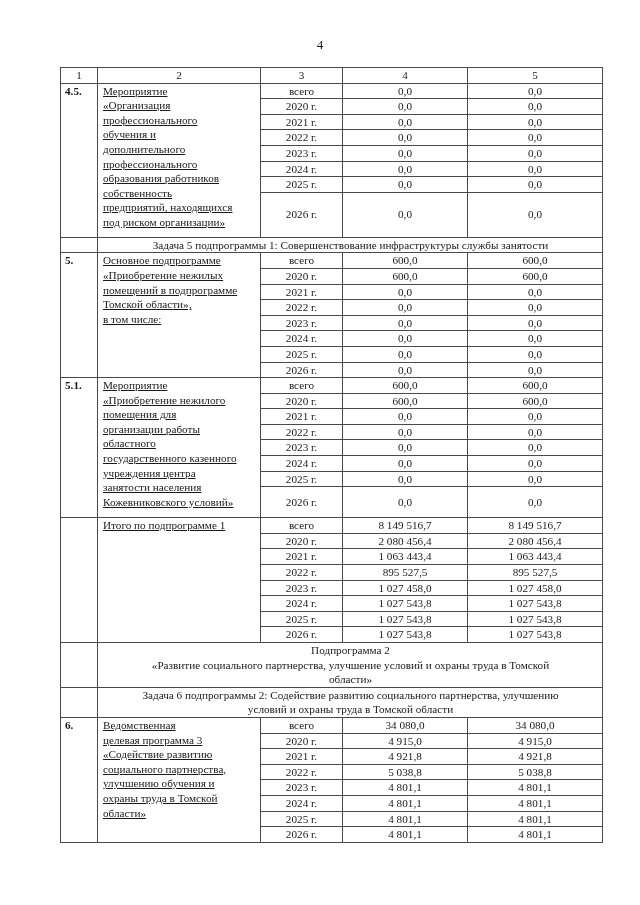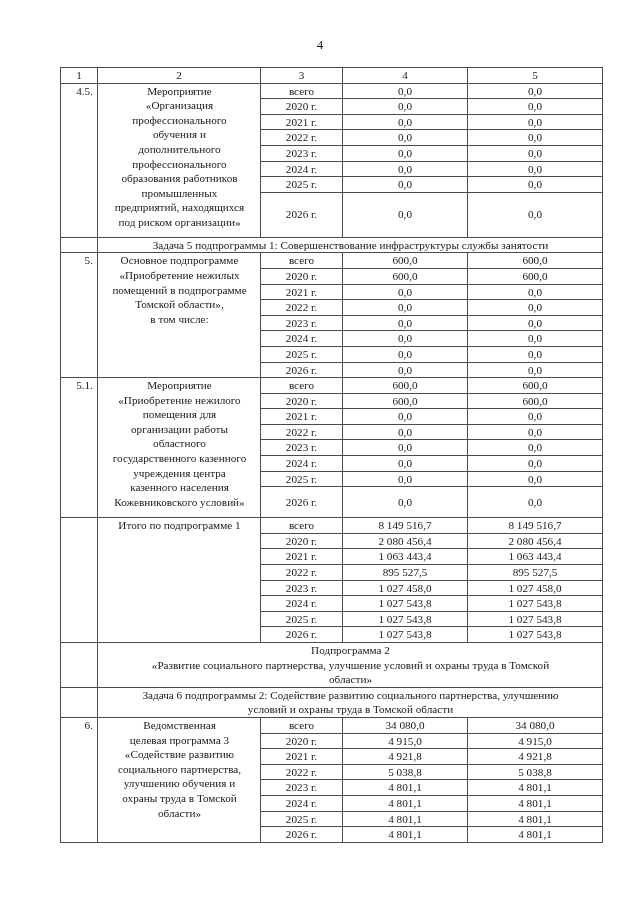--- a/index.html
+++ b/index.html
@@ -18,22 +18,22 @@
       border-collapse: collapse;
       table-layout: fixed;
       font-size: 11.2px;
       line-height: 14.6px;
     }
     table.doc td {
       border: 1px solid #4a4a4a;
       padding: 0 4px;
       vertical-align: middle;
     }
-    table.doc td.num { text-align: right; vertical-align: top; }
-    table.doc td.name { text-align: center; vertical-align: top; padding-left: 5px; }
+    table.doc td.num { text-align: left; vertical-align: top; font-weight: bold; }
+    table.doc td.name { text-align: left; vertical-align: top; padding-left: 5px; text-decoration: underline; }
     table.doc td.yr, table.doc td.val { text-align: center; }
     table.doc tr.hdr td { text-align: center; height: 14px; }
     table.doc td.span { text-align: center; padding-left: 5px; }
     .r { height: 14.6px; }
     .tall { height: 44px; }
     .tall2 { height: 30px; }
   </style>
 </head>
 <body>
 
@@ -58,21 +58,21 @@
   <tr>
         <td class="num" rowspan="8"><span>4.5.</span></td>
         <td class="name" rowspan="8">
           <div>Мероприятие</div>
           <div>«Организация</div>
           <div>профессионального</div>
           <div>обучения и</div>
           <div>дополнительного</div>
           <div>профессионального</div>
           <div>образования работников</div>
-          <div>промышленных</div>
+          <div>собственность</div>
           <div>предприятий, находящихся</div>
           <div>под риском организации»</div>
         </td>
         <td class="yr r">всего</td>
         <td class="val">0,0</td>
         <td class="val">0,0</td>
       </tr>
       <tr>
         <td class="yr r">2020 г.</td>
         <td class="val">0,0</td>
@@ -163,21 +163,21 @@
       <tr>
         <td class="num" rowspan="8"><span>5.1.</span></td>
         <td class="name" rowspan="8">
           <div>Мероприятие</div>
           <div>«Приобретение нежилого</div>
           <div>помещения для</div>
           <div>организации работы</div>
           <div>областного</div>
           <div>государственного казенного</div>
           <div>учреждения центра</div>
-          <div>казенного населения</div>
+          <div>занятости населения</div>
           <div>Кожевниковского условий»</div>
         </td>
         <td class="yr r">всего</td>
         <td class="val">600,0</td>
         <td class="val">600,0</td>
       </tr>
       <tr>
         <td class="yr r">2020 г.</td>
         <td class="val">600,0</td>
         <td class="val">600,0</td>

